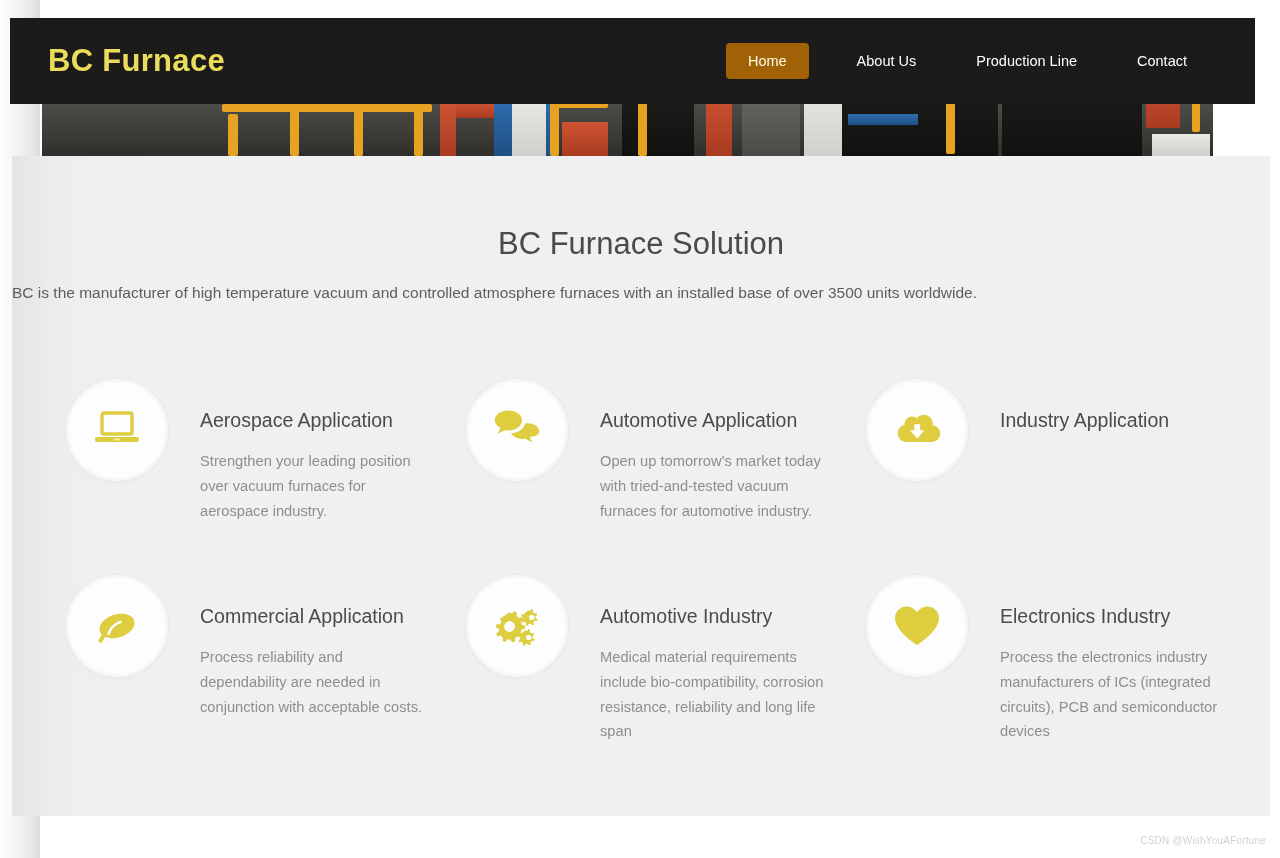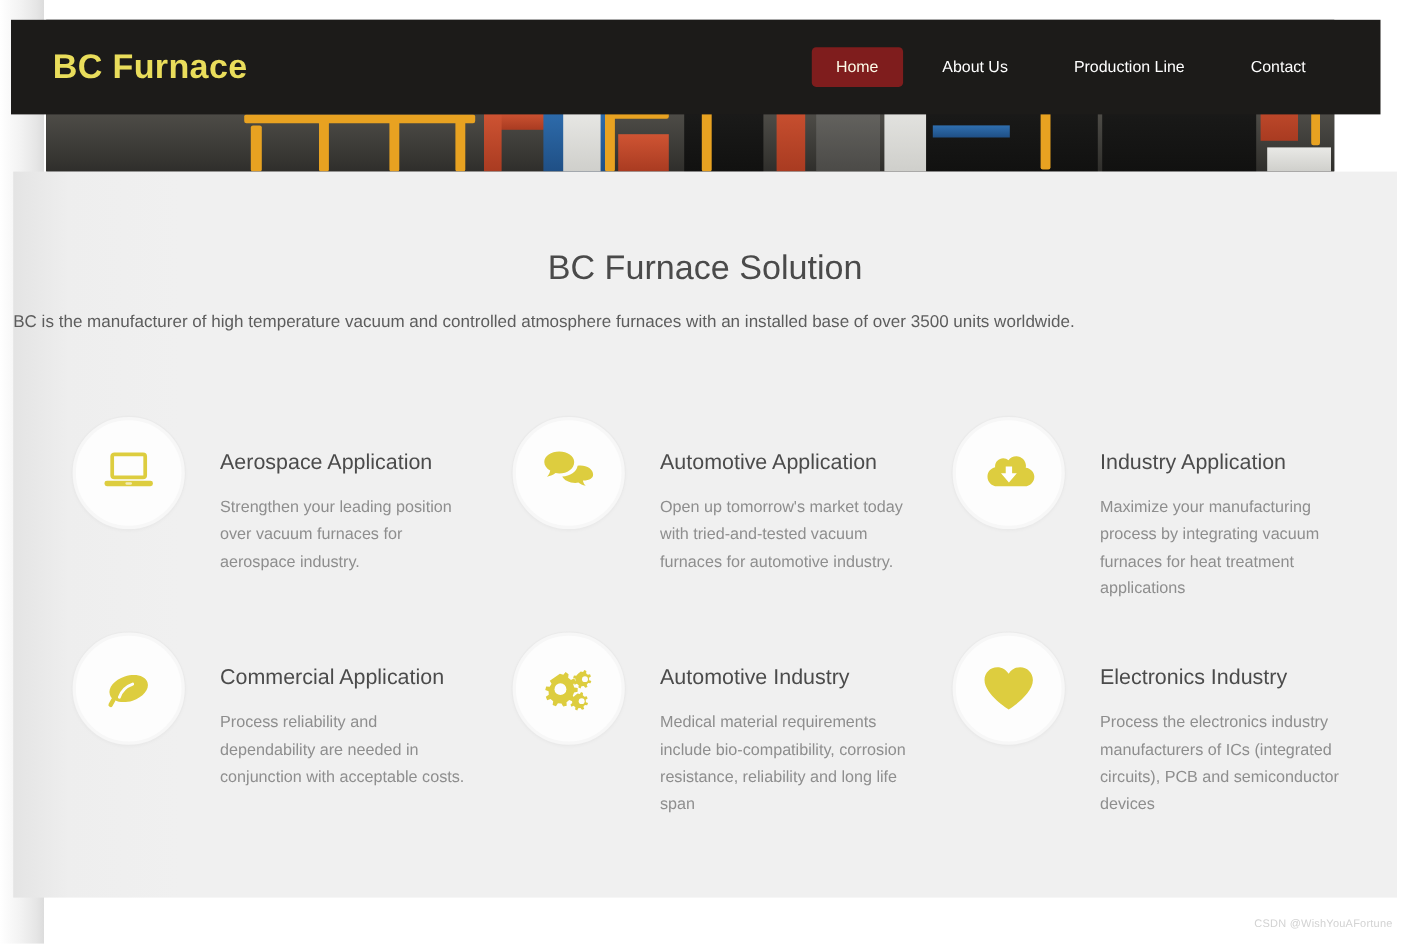--- a/index.html
+++ b/index.html
@@ -97,25 +97,25 @@
   .nav-item {
     color: #ffffff;
     font-size: 14.5px;
     padding: 0 30px;
     line-height: 1;
     white-space: nowrap;
     text-decoration: none;
     cursor: pointer;
   }
   .nav-item.active {
-    background: #7f1d1d;
+    background: #a16207;
     color: #fdfbe8;
     padding: 11px 22px;
     border-radius: 4px;
-    margin-right: 6px;
+    margin-right: 18px;
   }
 
   
   .content {
     position: absolute;
     left: 12px; top: 156px;
     width: 1258px; height: 660px;
     background: linear-gradient(to right,#e4e4e4 0%,#eeeeee 4%,#f0f0f0 12%,#f0f0f0 100%);
   }
 
@@ -283,21 +283,20 @@
 
       <div class="card">
         <div class="icon-circle">
           <svg width="52" height="42" viewBox="0 0 52 42">
             <path d="M41.5 16.3c0.1-0.6 0.2-1.2 0.2-1.8 0-4.9-4-8.8-8.8-8.8 -2.9 0-5.5 1.4-7.1 3.6 -1.3-1.1-3-1.8-4.8-1.8 -4.1 0-7.4 3.3-7.4 7.4 0 0.3 0 0.6 0.1 0.9 -4 0.8-7 4.3-7 8.5 0 4.8 3.9 8.7 8.7 8.7h25.2c4.8 0 8.7-3.9 8.7-8.7C49.3 20.4 45.9 16.8 41.5 16.3z" fill="#ddcd3f"></path>
             <path d="M26.2 29.6l-7.2-8.3h4.3v-6.1h5.8v6.1h4.3z" fill="#ffffff"></path>
           </svg>
         </div>
         <div class="card-body">
           <div class="card-title">Industry Application</div>
-          <div class="card-text">Maximize your manufacturing process by integrating vacuum furnaces for heat treatment applications</div>
         </div>
       </div>
 
       <div class="card">
         <div class="icon-circle">
           <svg width="48" height="42" viewBox="0 0 48 42">
             <g transform="rotate(-18 24 21)">
               <path d="M6 21c0-6.5 8.1-11.5 18-11.5S42 14.5 42 21 33.9 32.5 24 32.5 6 27.5 6 21z" fill="#ddcd3f"></path>
               <path d="M13.5 25.8c3.4-4.6 9.1-7.4 15.2-7.6" fill="none" stroke="#fdfdfd" stroke-width="2.6" stroke-linecap="round"></path>
               <path d="M7.4 26.6l-3.6 3.4" fill="none" stroke="#ddcd3f" stroke-width="4" stroke-linecap="round"></path>

